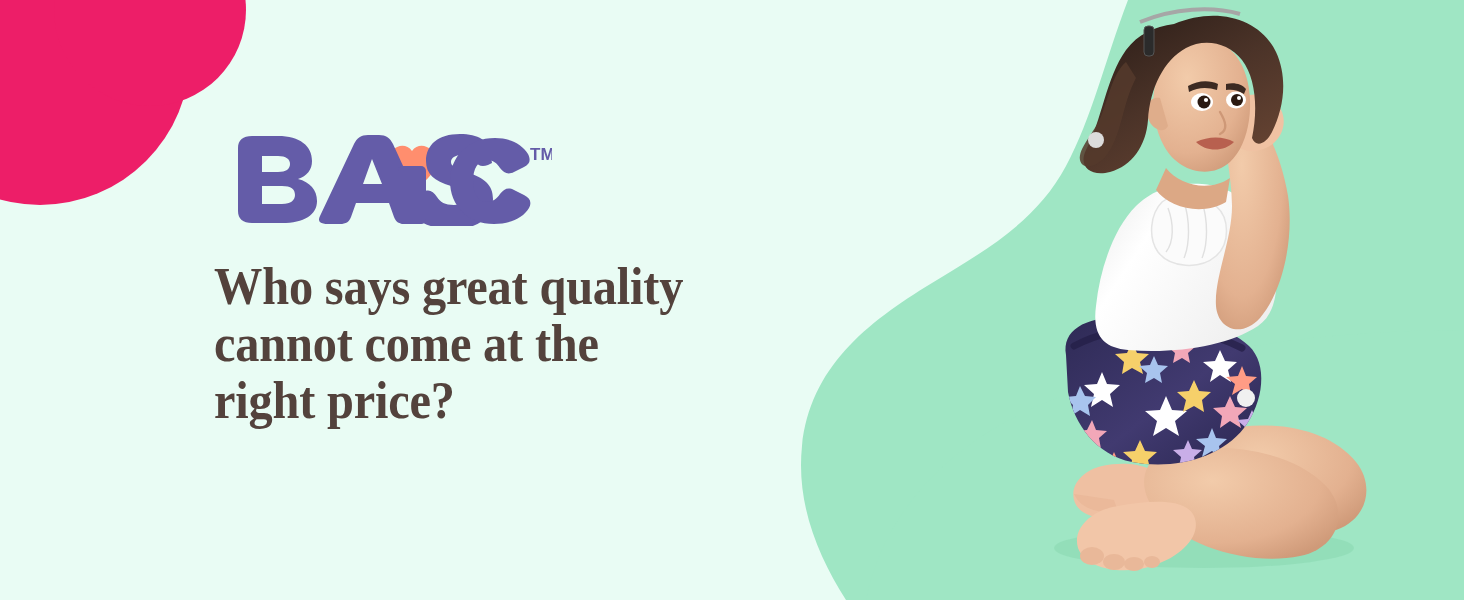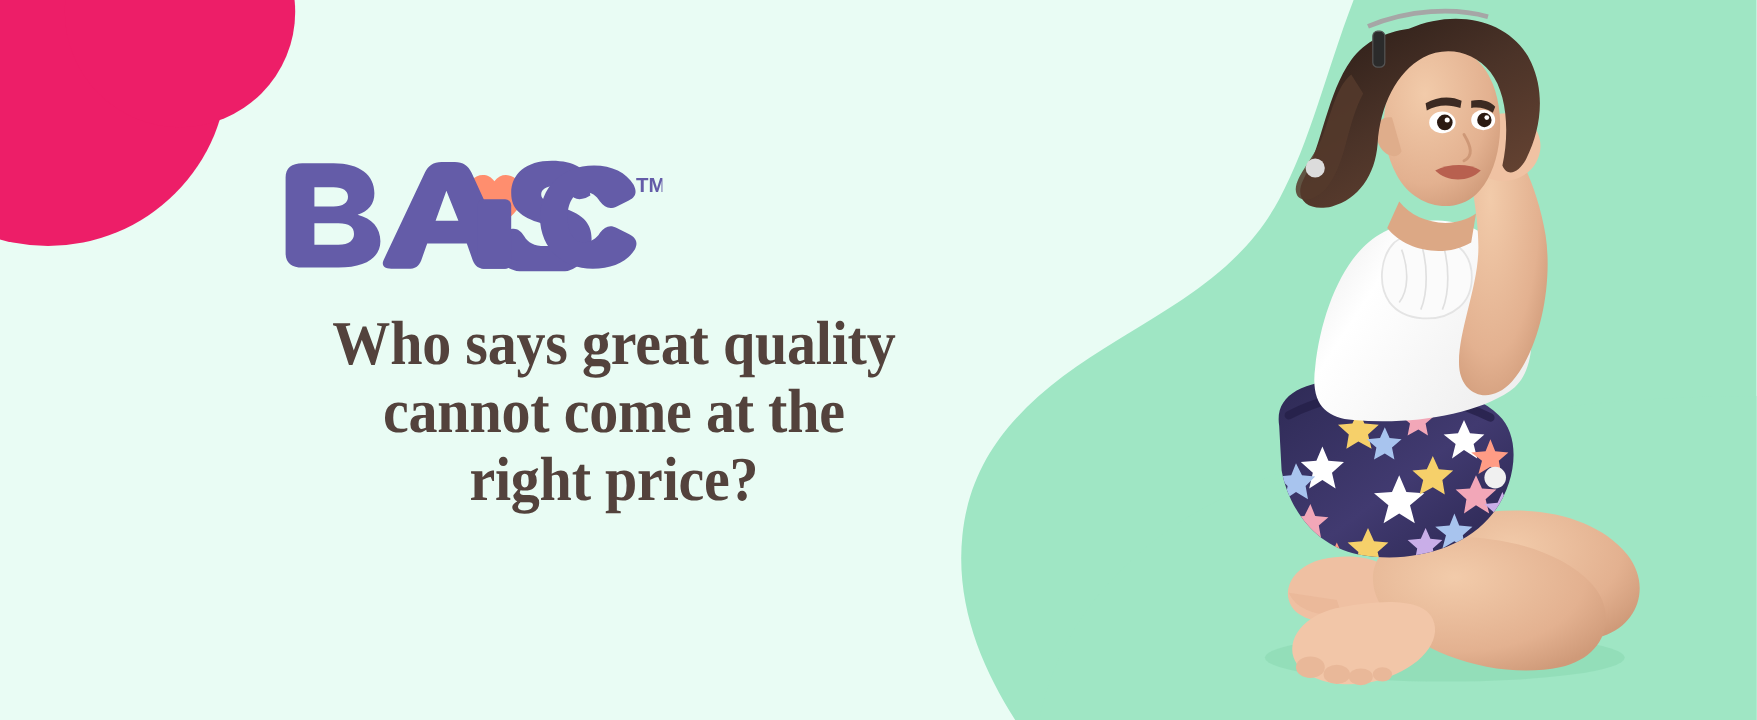--- a/index.html
+++ b/index.html
@@ -11,21 +11,20 @@
   body {
     font-family: "Liberation Sans", sans-serif;
   }
 
   #banner {
     position: relative;
     width: 1464px;
     height: 600px;
     overflow: hidden;
     background: #E9FCF4;
-    text-align: center;
   }
 
   
   .bg-layer {
     position: absolute;
     inset: 0;
     width: 100%;
     height: 100%;
   }
 

